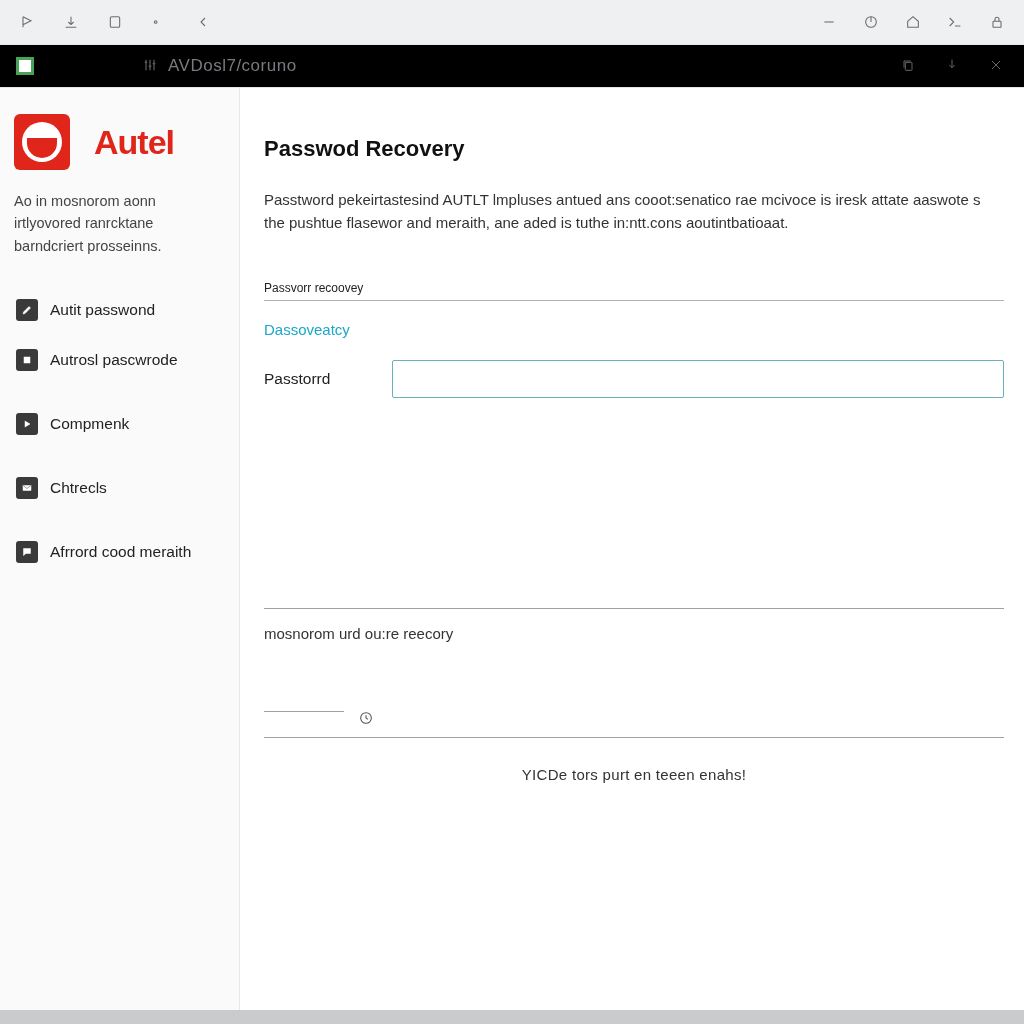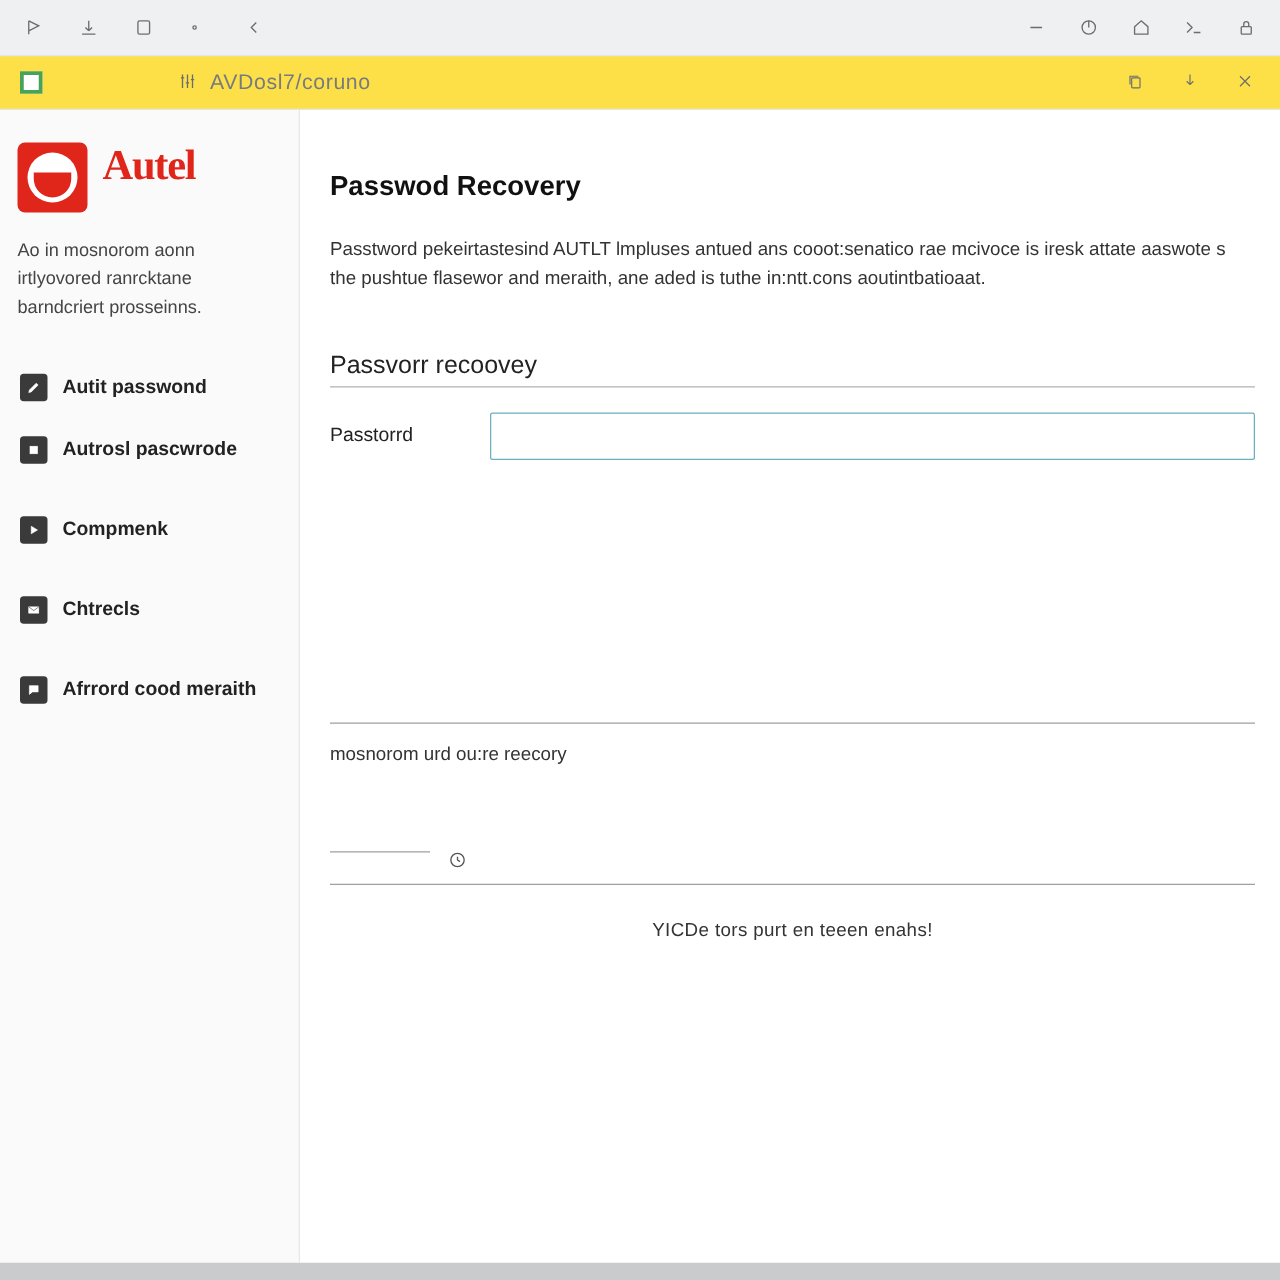--- a/index.html
+++ b/index.html
@@ -27,21 +27,21 @@
   .tabstrip-right .ts-icon {
     width:18px; height:18px; display:flex; align-items:center; justify-content:center;
     color:#6a6d70; cursor:pointer;
   }
   .tabstrip-right { display:flex; align-items:center; gap:24px; padding-right:10px;}
   .tabstrip-right svg, .tabstrip-left svg { width:16px; height:16px; stroke:#6a6d70; fill:none; stroke-width:1.6; }
 
   
   .addressbar {
     height: 44px;
-    background:#fde047;
+    background:#000000;
     border-top:1px solid #e3e5e7;
     border-bottom:1px solid #e3e5e7;
     display:flex;
     align-items:center;
     padding: 0 12px;
     text-align: right;
   }
   .accent-square {
     width:18px; height:18px;
     border:3px solid #49a357;
@@ -66,21 +66,21 @@
     background:#f7f7f7;
   }
 
   
   .sidebar {
     width: 240px;
     background:#fafafa;
     border-right:1px solid #e7e7e7;
     padding: 26px 18px 18px 14px;
   }
-  .brand { display:flex; gap:12px; margin-bottom:20px;font-family:Liberation Serif, serif;}
+  .brand { display:flex; align-items:center; gap:24px; margin-bottom:20px;}
   .brand-logo {
     width:56px; height:56px;
     background:#e0251b;
     border-radius:6px;
     display:flex; align-items:center; justify-content:center;
   }
   .brand-logo-inner {
     width:40px;height:40px; border-radius:50%;
     background:radial-gradient(circle at 50% 38%, #fff 0 14px, #e0251b 14px);
     position:relative;
@@ -102,21 +102,20 @@
   .brand-name { font-size:34px; font-weight:700; color:#e0251b; letter-spacing:-1px;}
   .brand-desc { font-size:14.5px; line-height:1.55; color:#444; margin-bottom:28px; }
 
   .nav-group { margin-top:6px; }
   .nav-item {
     display:flex; align-items:center; gap:12px;
     padding: 14px 2px;
     color:#222;
     cursor:pointer;
     font-size:15.5px;
-    font-weight:bold;
   }
   .nav-gap { height:14px; }
   .nav-item .ni-icon {
     width:22px;height:22px;
     display:flex;align-items:center;justify-content:center;
     background:#3a3a3a;
     border-radius:3px;
     color:#fff;
     font-size:12px;
   }
@@ -142,21 +141,21 @@
     color:#333;
     margin-bottom:46px;
   }
 
   .section-divider {
     display:flex; align-items:baseline;
     border-bottom:1px solid #b0b3b6;
     padding-bottom:5px;
     margin-bottom:20px;
   }
-  .section-divider .sec-label { font-size:20px; color:#222; margin-right:auto;}
+  .section-divider .sec-label { font-size:12px; color:#222; margin-right:auto;}
   .link-row { font-size:15px; color:#1aa7c8; margin-bottom:22px; cursor:pointer;}
 
   .form-row { display:flex; align-items:center; margin-bottom:22px; gap:0;}
   .form-row label { width:128px; font-size:15.5px; color:#222;}
   .form-row input {
     flex:1;
     height:38px;
     border:1px solid #6ab0bd;
     border-radius:2px;
     padding:0 10px;
@@ -325,20 +324,21 @@
   </aside>
 
   <main class="main">
     <h1>Passwod Recovery</h1>
     <p class="intro">Passtword pekeirtastesind AUTLT lmpluses antued ans cooot:senatico rae mcivoce is iresk attate aaswote s the pushtue flasewor and meraith, ane aded is tuthe in:ntt.cons aoutintbatioaat.</p>
 
     <div class="section-divider">
       <span class="sec-label">Passvorr recoovey</span>
     </div>
 
+    <div class="link-row">Dassoveatcy</div>
 
     <div class="form-row">
       <label>Passtorrd</label>
       <input type="text" style="">
     </div>
 
 
     <div class="lower-block">
       <hr class="thin-divider">
       <div class="lower-label">mosnorom urd ou:re reecory</div>

